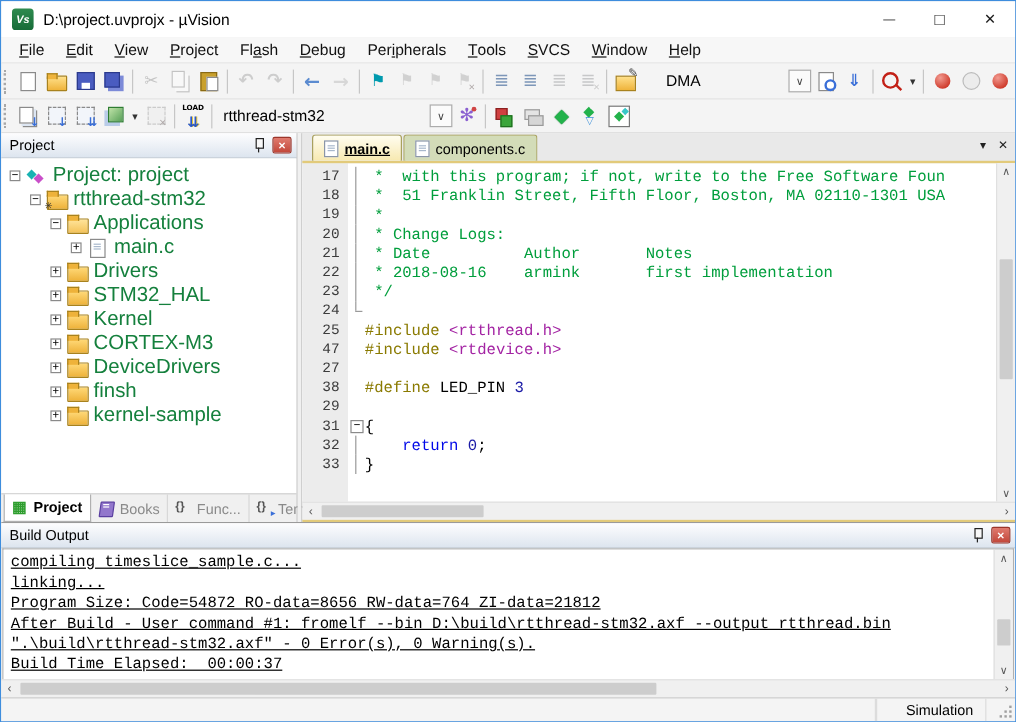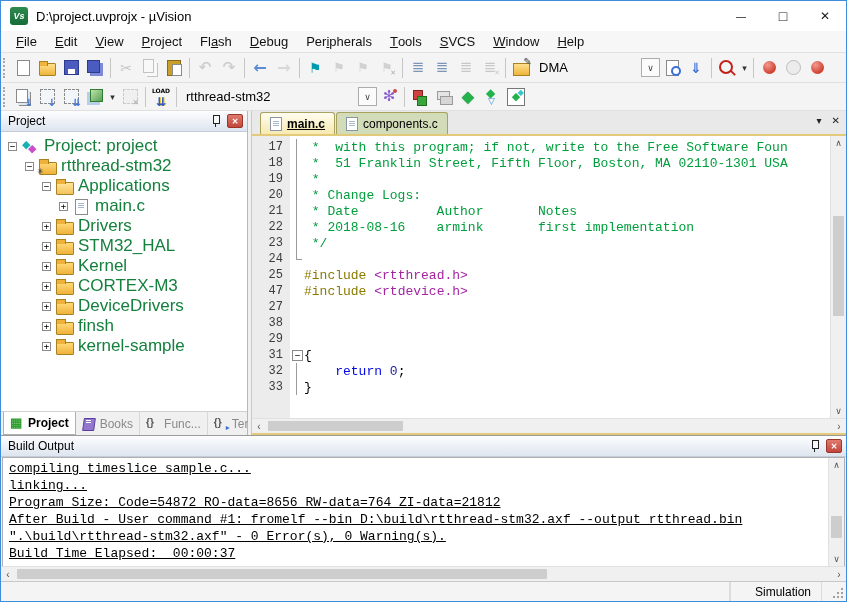--- a/index.html
+++ b/index.html
@@ -323,21 +323,21 @@
       <span class="tbtn dis">
         <span class="ico i-comment"></span>
       </span>
       <span class="tbtn dis">
         <span class="ico i-uncomment"></span>
       </span>
       <span class="tsep"></span>
       <span class="tbtn">
         <span class="ico i-find-in-files-folder"></span>
       </span>
-      <span class="tcombo" style="width: 108px;">DMA</span>
+      <span class="tcombo" style="width: 108px; margin-left: 16px;">DMA</span>
       <span class="tdrop"></span>
       <span class="tbtn">
         <span class="ico i-find-in-files"></span>
       </span>
       <span class="tbtn">
         <span class="ico i-incremental-find"></span>
       </span>
       <span class="tsep"></span>
       <span class="tbtn">
         <span class="ico i-code-search"></span>
@@ -510,21 +510,21 @@
             <div class="cline"><span class="lnum">18</span><span class="foldc v"></span><span class="codeln"><span class="s-com"> *  51 Franklin Street, Fifth Floor, Boston, MA 02110-1301 USA</span></span></div>
             <div class="cline"><span class="lnum">19</span><span class="foldc v"></span><span class="codeln"><span class="s-com"> *</span></span></div>
             <div class="cline"><span class="lnum">20</span><span class="foldc v"></span><span class="codeln"><span class="s-com"> * Change Logs:</span></span></div>
             <div class="cline"><span class="lnum">21</span><span class="foldc v"></span><span class="codeln"><span class="s-com"> * Date          Author       Notes</span></span></div>
             <div class="cline"><span class="lnum">22</span><span class="foldc v"></span><span class="codeln"><span class="s-com"> * 2018-08-16    armink       first implementation</span></span></div>
             <div class="cline"><span class="lnum">23</span><span class="foldc v"></span><span class="codeln"><span class="s-com"> */</span></span></div>
             <div class="cline"><span class="lnum">24</span><span class="foldc end"></span><span class="codeln"></span></div>
             <div class="cline"><span class="lnum">25</span><span class="foldc"></span><span class="codeln"><span class="s-pre">#include</span><span class="s-pln"> </span><span class="s-str">&lt;rtthread.h&gt;</span></span></div>
             <div class="cline"><span class="lnum">47</span><span class="foldc"></span><span class="codeln"><span class="s-pre">#include</span><span class="s-pln"> </span><span class="s-str">&lt;rtdevice.h&gt;</span></span></div>
             <div class="cline"><span class="lnum">27</span><span class="foldc"></span><span class="codeln"></span></div>
-            <div class="cline"><span class="lnum">38</span><span class="foldc"></span></div>
+            <div class="cline"><span class="lnum">38</span><span class="foldc"></span><span class="codeln"><span class="s-pre">#define</span><span class="s-pln"> LED_PIN </span><span class="s-num">3</span></span></div>
             <div class="cline"><span class="lnum">29</span><span class="foldc"></span><span class="codeln"></span></div>
             <div class="cline"><span class="lnum">31</span><span class="foldc box"></span><span class="codeln"><span class="s-pln">{</span></span></div>
             <div class="cline"><span class="lnum">32</span><span class="foldc v"></span><span class="codeln"><span class="s-pln">    </span><span class="s-kw">return</span><span class="s-pln"> </span><span class="s-num">0</span><span class="s-pln">;</span></span></div>
             <div class="cline"><span class="lnum">33</span><span class="foldc v"></span><span class="codeln"><span class="s-pln">}</span></span></div>
           </div>
         <div class="vscroll">
           <div class="arr up">∧</div>
           <div class="vthumb" style="top:80px; height:100px;"></div>
           <div class="arr down">∨</div>
         </div>

